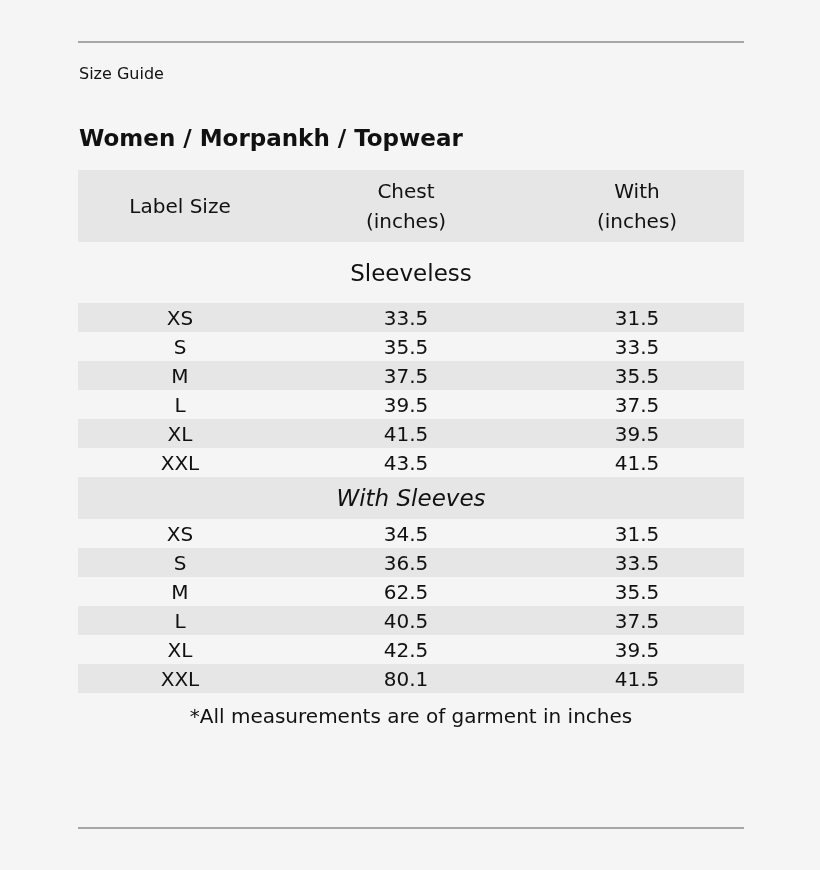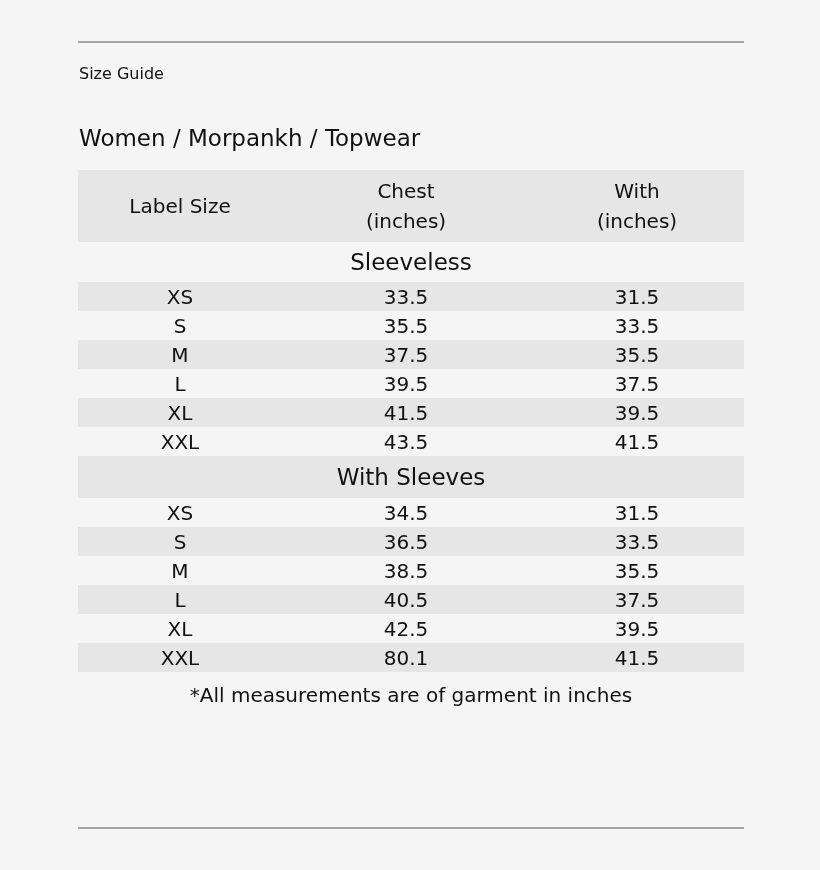--- a/index.html
+++ b/index.html
@@ -32,20 +32,21 @@
       line-height: 32px;
       white-space: nowrap;
     }
     .breadcrumb {
       position: absolute;
       left: 79px;
       top: 121px;
       font-size: 23px;
       line-height: 34px;
       white-space: nowrap;
+      font-weight: bold;
     }
     .size-table {
       position: absolute;
       left: 78px;
       top: 170px;
       width: 666px;
       border-collapse: collapse;
       table-layout: fixed;
       font-size: 20px;
     }
@@ -66,22 +67,22 @@
       line-height: 30px;
       font-size: 20px;
     }
     .size-table thead th.label-col {
       padding-right: 0px;
     }
     .section-row td {
       font-size: 23px;
       height: 44px;
     }
-    .section-row.s1 td { height: 40px; }
-    .section-row.s2 td { height: 42px; }
+    .section-row.s1 td { height: 61px; }
+    .section-row.s2 td { height: 42px; font-style: italic; }
     .section-row.shaded { background: #e6e6e6; }
     .data-row td { height: 29px; }
     .data-row.shaded { background: #e6e6e6; }
     .footnote-row td {
       height: 46px;
       font-size: 20px;
       text-align: center;
     }
   </style>
 </head>
@@ -155,21 +156,21 @@
       <td>34.5</td>
       <td>31.5</td>
     </tr>
     <tr class="data-row shaded">
       <td>S</td>
       <td>36.5</td>
       <td>33.5</td>
     </tr>
     <tr class="data-row">
       <td>M</td>
-      <td>38.5</td>
+      <td>62.5</td>
       <td>35.5</td>
     </tr>
     <tr class="data-row shaded">
       <td>L</td>
       <td>40.5</td>
       <td>37.5</td>
     </tr>
     <tr class="data-row">
       <td>XL</td>
       <td>42.5</td>

